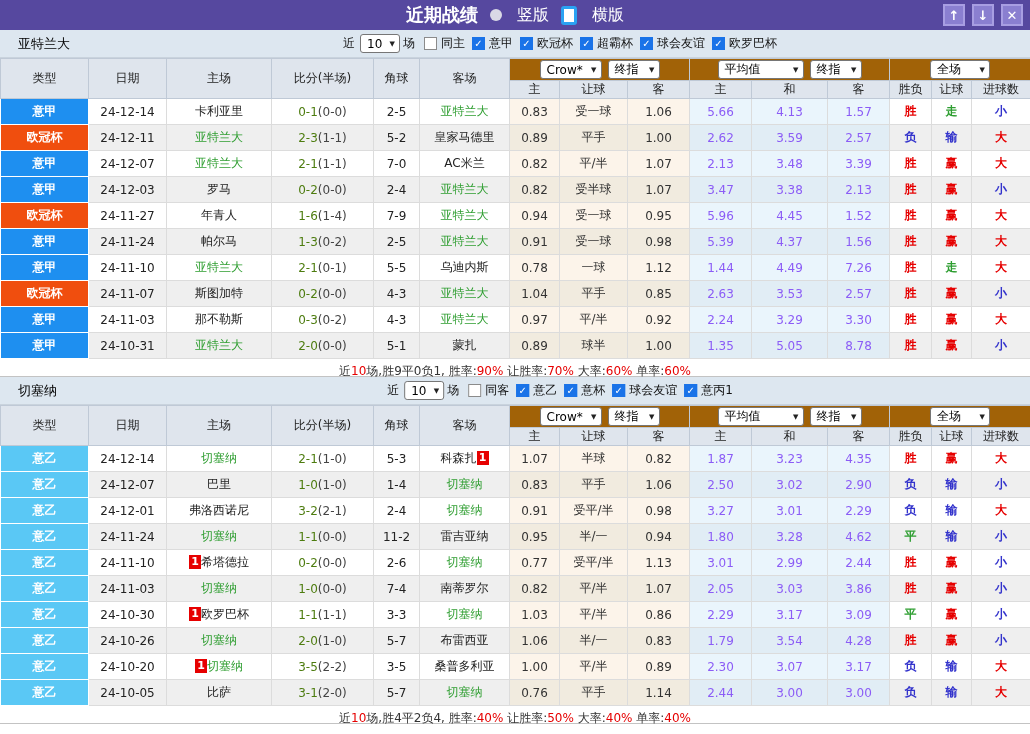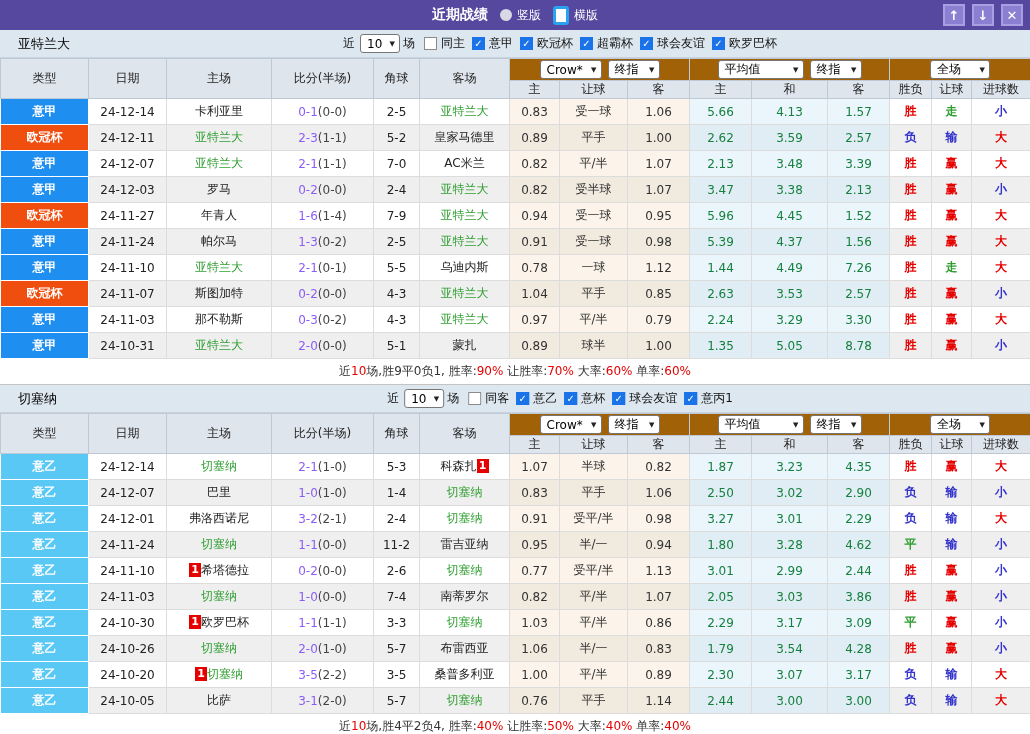--- a/index.html
+++ b/index.html
@@ -5,22 +5,22 @@
   * { box-sizing: border-box; }
   html,body { margin:0; padding:0; }
   body {
     width:1030px; min-height:734px; background:#fff;
     font-family:"DejaVu Sans","Liberation Sans",sans-serif;
     font-size:12px; color:#222;
   }
   
   .titlebar { height:30px; background:#56489f; position:relative;
     display:flex; align-items:center; justify-content:center; gap:12px; color:#fff; }
-  .tb-title { font-weight:bold; font-size:14px; }
-  .radio-item { display:inline-flex; align-items:center; gap:5px; font-size:12px; cursor:pointer; }
+  .tb-title { font-weight:bold; font-size:18px; }
+  .radio-item { display:inline-flex; align-items:center; gap:15px; font-size:16px; cursor:pointer; }
   .radio { width:12px; height:12px; border-radius:50%; background:#d9d9e6; display:inline-block; }
   .radio.sel { background:#fff; border:3px solid #2aa2f2; }
   .tb-buttons { position:absolute; right:7px; top:4px; display:flex; gap:7px; }
   .tb-btn { width:22px; height:22px; background:#8a7fd0; border:2px solid #a89ee2;
     color:#fff; font-size:13px; font-weight:bold; display:flex; align-items:center;
     justify-content:center; cursor:pointer; line-height:1; }
   
   .secbar { height:28px; background:#dde7f0; position:relative; display:flex;
     align-items:center; border-bottom:1px solid #c9d3dd; }
   .team { margin-left:18px; font-size:13px; color:#000; }
@@ -44,34 +44,34 @@
   tr.hA th { height:22px; }
   tr.hB th { height:15px; }
   .selth { background:#a16207; }
   .selgrp { display:flex; align-items:center; justify-content:center; gap:6px; }
   td { border:1px solid #dcdcdc; height:26px; text-align:center; padding:0 1px;
     overflow:hidden; white-space:nowrap; }
   td.pl { background:#fff; }
   tr.ev td.pl { background:#efefef; }
   td.odds { background:#fcf4ea; color:#333;margin-top:34px; }
   tr.ev td.odds { background:#f1ebdf; }
-  td.avg { background:#eaf5fc; color:#15803d; }
+  td.avg { background:#eaf5fc; color:#8b5cf6; }
   tr.ev td.avg { background:#e1edf5; }
   td.lg-cell { color:#fff; font-weight:bold; border-color:#fff; }
-  .fs { color:#8b5cf6; }
+  .fs { color:#4d7c0f; }
   .hs { color:#444; }
   .tg { color:#2f9e31; }
   .c-red { color:#e60000; font-weight:bold; }
   .c-blue { color:#3333cc; font-weight:bold; }
   .c-green { color:#2e9e31; font-weight:bold; }
   .rb { display:inline-block; background:#e60000; color:#fff; width:12px; height:14px;
     line-height:14px; font-size:11px; font-weight:bold; vertical-align:1px; text-align:center; }
   .teamtxt { cursor:pointer; }
   
-  .summary { height:26px; line-height:25px; text-align:center;
+  .summary { height:18px; line-height:25px; text-align:center;
     border-bottom:1px solid #c3c3c3; font-size:12px; color:#333; background:#fff; }
   .summary .red { color:#e60000; }
 </style>
 </head>
 <body>
 
 <div class="titlebar">
   <span class="tb-title">近期战绩</span>
   <span class="radio-item">
     <span class="radio" id="radio0"></span>
@@ -328,21 +328,21 @@
     </tr>
         <tr class="">
       <td class="lg-cell" style="background:#1e8ff0">意甲</td>
       <td class="pl">24-11-03</td>
       <td class="pl"><span class="teamtxt ">那不勒斯</span></td>
       <td class="pl"><span class="fs">0-3</span><span class="hs">(0-2)</span></td>
       <td class="pl">4-3</td>
       <td class="pl"><span class="teamtxt tg">亚特兰大</span></td>
       <td class="odds">0.97</td>
       <td class="odds">平/半</td>
-      <td class="odds">0.79</td>
+      <td class="odds">0.92</td>
       <td class="avg">2.24</td>
       <td class="avg">3.29</td>
       <td class="avg">3.30</td>
       <td class="pl c-red">胜</td>
           <td class="pl c-red">赢</td>
           <td class="pl c-red">大</td>
     </tr>
         <tr class="ev">
       <td class="lg-cell" style="background:#1e8ff0">意甲</td>
       <td class="pl">24-10-31</td>

